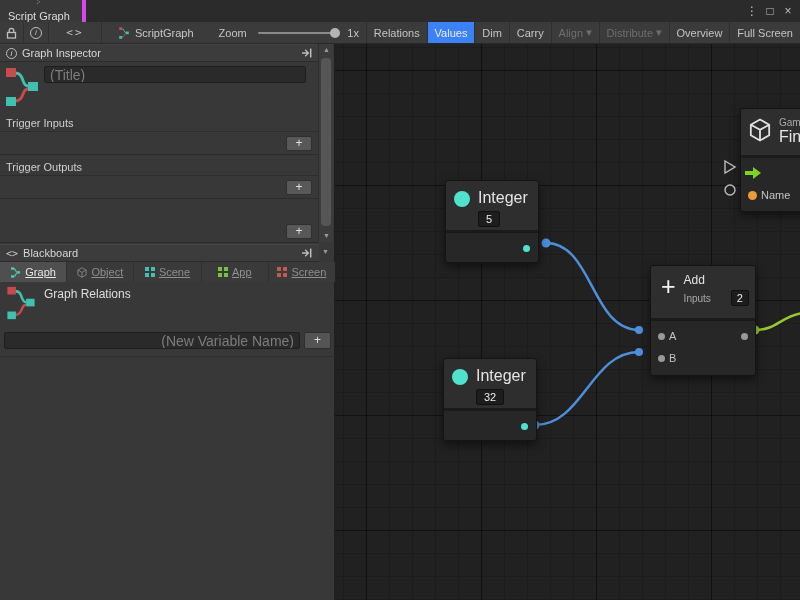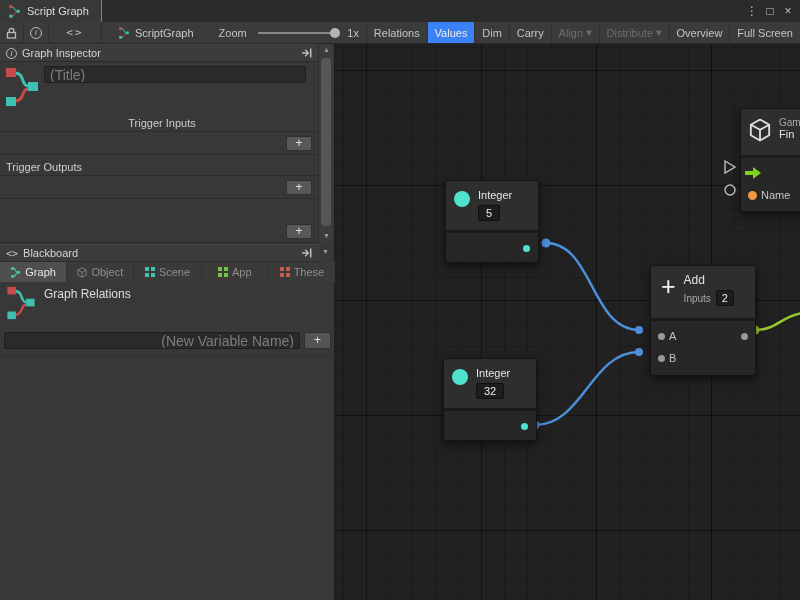--- a/index.html
+++ b/index.html
@@ -4,21 +4,21 @@
 <style>
   * { margin:0; padding:0; box-sizing:border-box; }
   html,body { width:800px; height:600px; overflow:hidden; background:#202020;
     font-family:"Liberation Sans","DejaVu Sans",sans-serif; font-size:11px; color:#c8c8c8;
     -webkit-font-smoothing:antialiased; }
   .window { position:relative; width:800px; height:600px; background:#383838; overflow:hidden; }
 
   
   .titlebar { position:absolute; top:0; left:0; right:0; height:22px; background:#2b2b2b; }
   .wintab { position:absolute; left:0; top:0; height:22px; padding:0 12px 0 8px; background:#383838;
-    display:flex; align-items:center; gap:6px; color:#dcdcdc; border-right:1px solid #d946ef; }
+    display:flex; align-items:center; gap:6px; color:#dcdcdc; border-right:4px solid #d946ef;flex-direction:column; }
   .win-controls { position:absolute; right:4px; top:0; height:22px; display:flex; align-items:center; gap:2px; }
   .win-controls span { display:inline-block; width:16px; text-align:center; color:#bdbdbd; font-size:12px; cursor:default; }
 
   
   .toolbar { position:absolute; top:22px; left:0; right:0; height:22px; background:#3b3b3b;
     border-bottom:1px solid #282828; display:flex; align-items:stretch; }
   .tbtn { display:flex; align-items:center; justify-content:center; padding:0 7px; color:#c4c4c4; white-space:nowrap; }
   .tbtn.icon { padding:0 6px; }
   .tbtn.active { background:#3b82f6; color:#ececec; }
   .tbtn.disabled { color:#6e6e6e; }
@@ -41,21 +41,21 @@
     color:#b5b5b5; font-size:14px; padding:0 5px; outline:none; }
   .field::placeholder { color:#7c7c7c; }
   .sec-label { position:absolute; left:0; width:318px; height:18px; line-height:18px; padding-left:6px;
     color:#cfcfcf; border-bottom:1px solid #2d2d2d; }
   .sec-row { position:absolute; left:0; width:318px; height:22px; border-bottom:1px solid #2d2d2d; }
   .plus-btn { position:absolute; right:6px; top:3px; width:26px; height:15px; background:#585858;
     border:1px solid #2f2f2f; border-radius:2px; color:#e0e0e0; font-size:12px; line-height:13px; text-align:center; cursor:default; }
   .tabsbar { position:absolute; left:0; top:218px; width:335px; height:20px; background:#313131;
     display:flex; gap:1px; }
   .tab-btn { flex:1; display:flex; align-items:center; justify-content:center; gap:4px;
-    background:#3a3a3a; color:#8f8f8f; cursor:default; }
+    background:#3a3a3a; color:#8f8f8f; cursor:default;text-decoration:underline; }
   .tab-btn.active { background:#4f4f4f; color:#e6e6e6; }
   .gv-title { position:absolute; left:44px; top:243px; font-size:12px; color:#dedede; }
   .gv-desc { position:absolute; left:44px; top:260px; font-size:11px; color:#9c9c9c; }
   .newvar-input { left:4px; top:288px; width:296px; text-align:right; }
   .newvar-plus { position:absolute; left:304px; top:288px; width:27px; height:17px; background:#545454;
     border:1px solid #2f2f2f; border-radius:2px; color:#e0e0e0; font-size:12px; line-height:15px; text-align:center; }
   .hairline { position:absolute; left:0; width:335px; height:1px; background:#2e2e2e; }
 
   
   .sb-scroll { position:absolute; right:1px; top:0; width:15px; height:198px; background:#3c3c3c; border-left:1px solid #2e2e2e; }
@@ -71,31 +71,31 @@
       linear-gradient(to right, rgba(0,0,0,0.14) 1px, transparent 1px),
       linear-gradient(to bottom, rgba(0,0,0,0.14) 1px, transparent 1px);
     background-size:115px 115px,115px 115px,23px 23px,23px 23px;
     background-position:31px 26px,31px 26px,8px 3px,8px 3px; }
   .wires { position:absolute; left:0; top:0; width:465px; height:556px; pointer-events:none; }
 
   .node { position:absolute; border:1px solid #141414; border-radius:3px; background:#1a1a1a;
     box-shadow:0 4px 10px rgba(0,0,0,0.5); }
   .node-header { background:#2e2e2e; border-radius:2px 2px 0 0; display:flex; gap:8px; padding:8px; }
   .node-body { background:#272727; border-top:3px solid #1a1a1a; border-radius:0 0 2px 2px; position:relative; }
-  .node-title { color:#e4e4e4; font-size:11px; }
+  .node-title { color:#e4e4e4; font-size:16px; }
   .node-sub { color:#a8a8a8; font-size:10px; }
   .valbox { display:inline-block; background:#1d1d1d; border:1px solid #101010; border-radius:2px;
     padding:1px 7px; color:#ececec; font-size:11px; margin-top:4px; }
   .port-out { position:absolute; right:8px; top:50%; margin-top:-3px; width:7px; height:7px; border-radius:50%; }
   .prow { position:relative; height:22px; display:flex; align-items:center; padding-left:18px; color:#c4c4c4; }
   .prow .pin { position:absolute; left:7px; top:50%; margin-top:-3px; width:7px; height:7px; border-radius:50%; }
   .prow .pout { position:absolute; right:7px; top:50%; margin-top:-3px; width:7px; height:7px; border-radius:50%; }
   .circle16 { width:16px; height:16px; border-radius:50%; flex:none; margin-top:2px; }
   .plus-glyph { color:#f4f4f4; font-size:25px; line-height:26px; font-weight:300; flex:none; }
-  .inputs-row { display:flex; align-items:center; gap:5px; margin-top:3px; }
+  .inputs-row { display:flex; align-items:center; gap:20px; margin-top:3px; }
   .cntbox { background:#1d1d1d; border:1px solid #101010; border-radius:2px; padding:0 5px; color:#ececec; font-size:11px; line-height:14px; }
 </style>
 </head>
 <body>
 
 <div class="window">
 
   <div class="titlebar">
     <div class="wintab">
       <svg width="13" height="13" viewBox="0 0 34 40">
@@ -184,21 +184,21 @@
       <svg width="34" height="40" viewBox="0 0 34 40" style="position:absolute;left:5px;top:23px;">
         <path d="M10 6 C20 6 16 19 23 19" fill="none" stroke="#3ec1b0" stroke-width="3"></path>
         <path d="M10 34 C20 34 16 22 23 22" fill="none" stroke="#c84b4b" stroke-width="3"></path>
         <rect x="1" y="1" width="10" height="9" fill="#c84b4b"></rect>
         <rect x="23" y="15" width="10" height="9" fill="#3ec1b0"></rect>
         <rect x="1" y="30" width="10" height="9" fill="#3ec1b0"></rect>
       </svg>
 
       <input class="field" style="left: 44px; top: 22px; width: 262px;" placeholder="(Title)">
 
-      <div class="sec-label" style="top:70px;text-align:center;">Trigger Inputs</div>
+      <div class="sec-label" style="top:70px;">Trigger Inputs</div>
       <div class="sec-row" style="top:89px;">
         <div class="plus-btn">+</div>
       </div>
 
       <div class="sec-label" style="top:114px;">Trigger Outputs</div>
       <div class="sec-row" style="top:133px;">
         <div class="plus-btn">+</div>
       </div>
 
       <div class="sec-row" style="top:177px;">
@@ -257,21 +257,21 @@
           </svg>
           <span>App</span>
         </div>
         <div class="tab-btn">
           <svg width="10" height="10" viewBox="0 0 10 10">
             <rect x="0" y="0" width="4" height="4" fill="#c15b4b"></rect>
               <rect x="6" y="0" width="4" height="4" fill="#c15b4b"></rect>
             <rect x="0" y="6" width="4" height="4" fill="#c15b4b"></rect>
               <rect x="6" y="6" width="4" height="4" fill="#c15b4b"></rect>
           </svg>
-          <span>These</span>
+          <span>Screen</span>
         </div>
       </div>
 
       <svg width="30" height="34" viewBox="0 0 34 40" style="position:absolute;left:6px;top:242px;">
         <path d="M10 6 C20 6 16 19 23 19" fill="none" stroke="#3ec1b0" stroke-width="3"></path>
         <path d="M10 34 C20 34 16 22 23 22" fill="none" stroke="#c84b4b" stroke-width="3"></path>
         <rect x="1" y="1" width="10" height="9" fill="#c84b4b"></rect>
         <rect x="23" y="15" width="10" height="9" fill="#3ec1b0"></rect>
         <rect x="1" y="30" width="10" height="9" fill="#3ec1b0"></rect>
       </svg>

